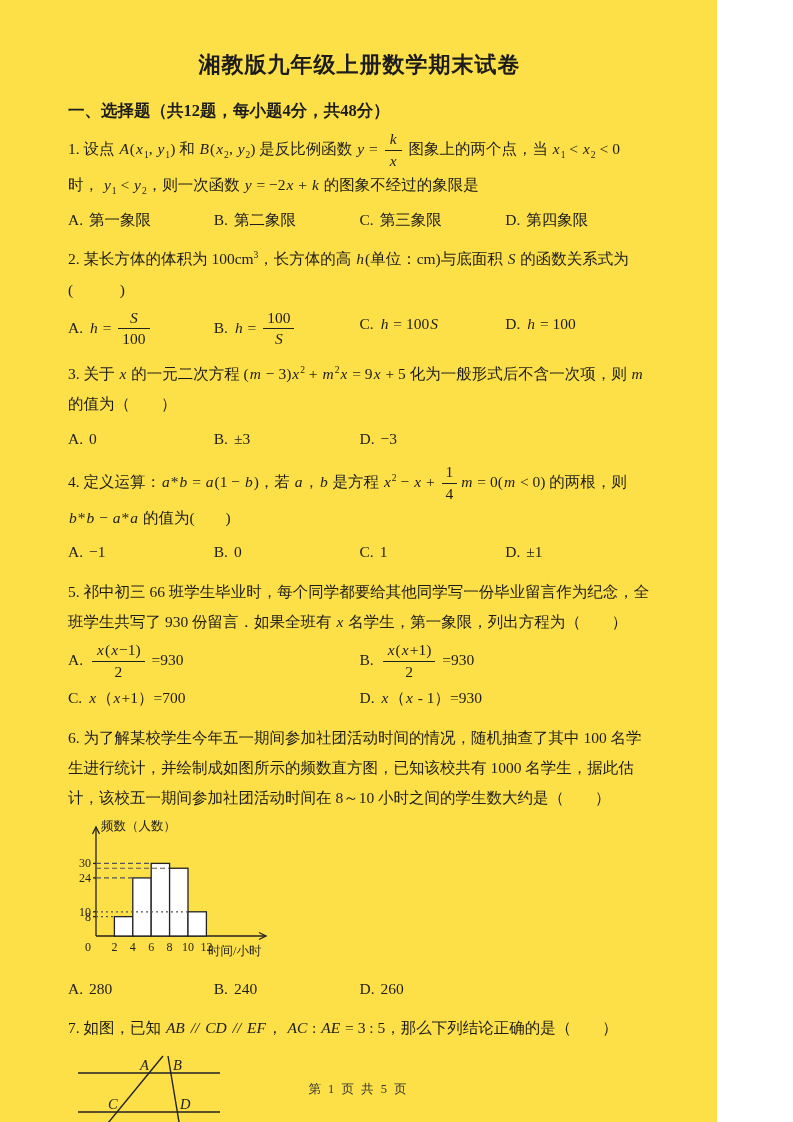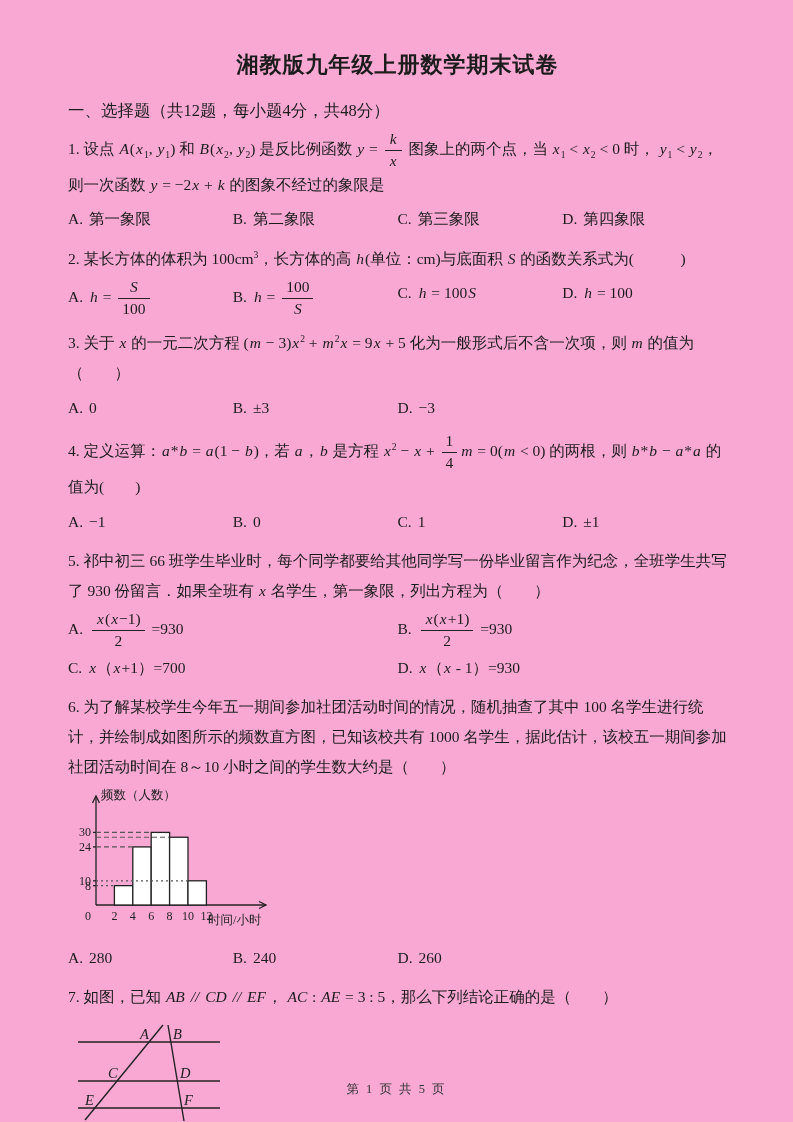--- a/index.html
+++ b/index.html
@@ -1,26 +1,26 @@
 <!DOCTYPE html>
 <html><head>
 <meta charset="utf-8">
 <style>
   html,body { margin:0; padding:0; background:#ffffff; }
   .page {
-    position:relative; width:793px; height:1122px; background:#f9a8d4;
+    position:relative; width:717px; height:1122px; background:#fde047;
     color:#1c1c1c; font-family:"Liberation Serif","DejaVu Serif",serif;
     font-size:15.5px; overflow:hidden;
   }
   .content { padding:50px 66px 0 68px; }
   .doc-title {
     text-align:center; font-size:22px; font-weight:bold;
     margin:0 0 20px 0; letter-spacing:1px;
   }
-  .section-heading { font-size:16.5px; font-weight:normal; margin:0 0 8px 0; }
+  .section-heading { font-size:16.5px; font-weight:bold; margin:0 0 8px 0; }
   .question { margin:4px 0 9px 0; }
   .stem { line-height:1.95; }
   .options { display:grid; margin:3px 0 2px 0; }
   .options.cols4 { grid-template-columns:25% 25% 25% 25%; }
   .options.cols2 { grid-template-columns:50% 50%; }
   .option { line-height:1.9; padding:1px 0; }
   .option-label { margin-right:6px; }
   .mvar { font-style:italic; font-family:"Liberation Serif",serif; padding:0 1px; }
   sub, sup { font-size:0.62em; }
   .frac { display:inline-block; vertical-align:middle; text-align:center; margin:0 3px; line-height:1.2; }

